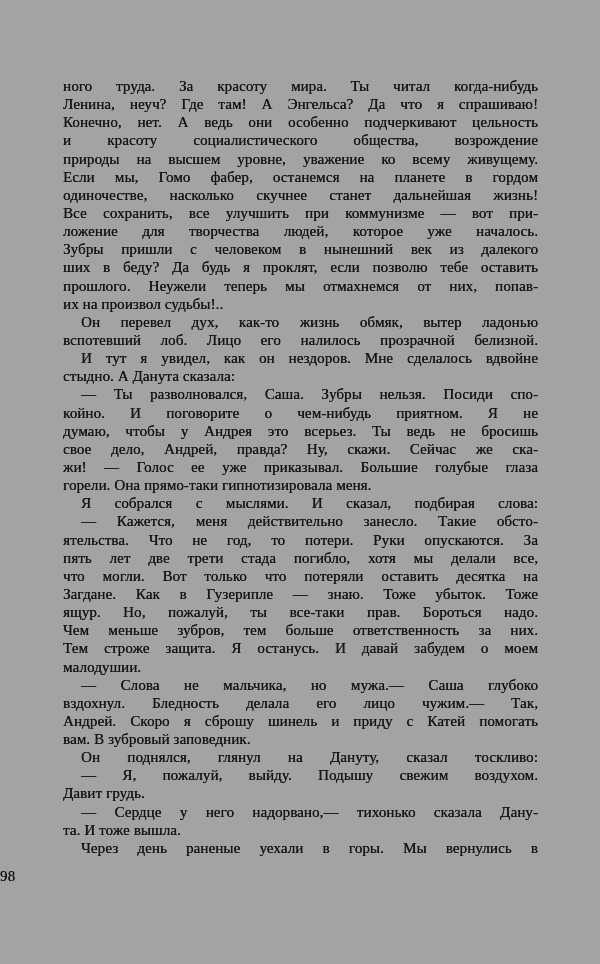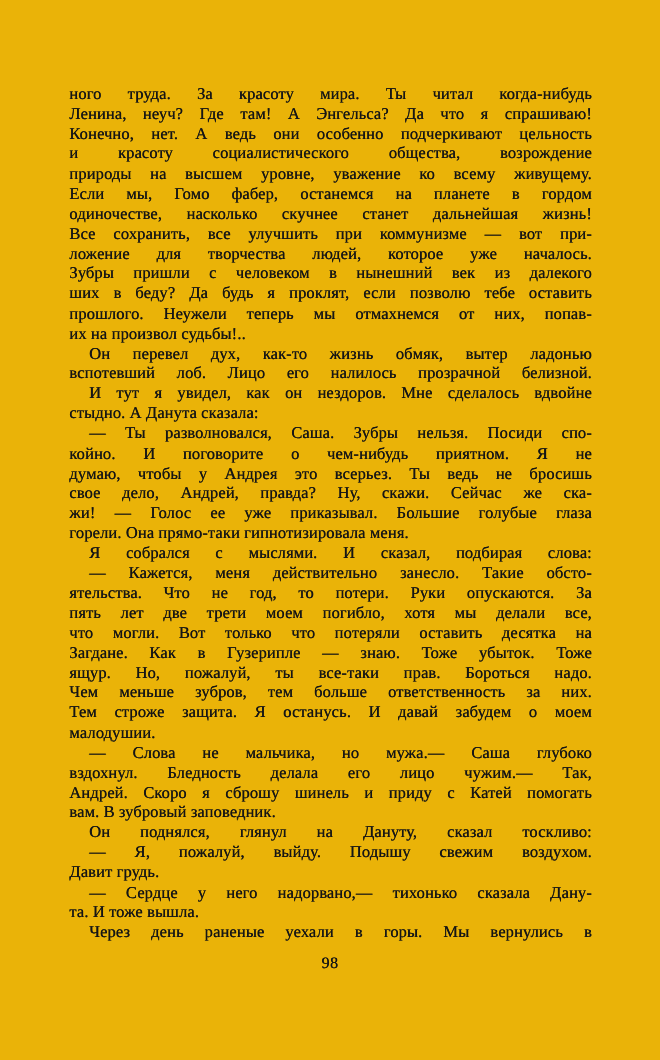--- a/index.html
+++ b/index.html
@@ -2,21 +2,21 @@
 <html lang="ru"><head>
 <meta charset="utf-8">
 <style>
   html, body { margin: 0; padding: 0; }
   body { background: #e9e9e9; }
   .page {
     position: relative;
     width: 600px;
     height: 964px;
     margin: 0 auto;
-    background: #eab308;
+    background: #a3a3a3;
     font-family: "Liberation Serif", "DejaVu Serif", serif;
     color: #161616;
     overflow: hidden;
   }
   .text-block {
     position: absolute;
     left: 63px;
     top: 77px;
     width: 475px;
     font-size: 15px;
@@ -32,21 +32,20 @@
   .line.endline {
     text-align: left;
     text-align-last: left;
   }
   .line.indent { text-indent: 18px; }
   .page-number {
     position: absolute;
     left: 0;
     top: 868px;
     width: 600px;
-    text-align: center;
     font-size: 14.5px;
     letter-spacing: 0.5px;
     text-shadow: 0.25px 0 0 currentColor;
   }
 </style>
 </head>
 <body>
 
 <div class="page">
   <div class="text-block">
@@ -69,21 +68,21 @@
       <div class="line endline">стыдно. А Данута сказала:</div>
       <div class="line indent">— Ты разволновался, Саша. Зубры нельзя. Посиди спо-</div>
       <div class="line">койно. И поговорите о чем-нибудь приятном. Я не</div>
       <div class="line">думаю, чтобы у Андрея это всерьез. Ты ведь не бросишь</div>
       <div class="line">свое дело, Андрей, правда? Ну, скажи. Сейчас же ска-</div>
       <div class="line">жи! — Голос ее уже приказывал. Большие голубые глаза</div>
       <div class="line endline">горели. Она прямо-таки гипнотизировала меня.</div>
       <div class="line indent">Я собрался с мыслями. И сказал, подбирая слова:</div>
       <div class="line indent">— Кажется, меня действительно занесло. Такие обсто-</div>
       <div class="line">ятельства. Что не год, то потери. Руки опускаются. За</div>
-      <div class="line">пять лет две трети моем погибло, хотя мы делали все,</div>
+      <div class="line">пять лет две трети стада погибло, хотя мы делали все,</div>
       <div class="line">что могли. Вот только что потеряли оставить десятка на</div>
       <div class="line">Загдане. Как в Гузерипле — знаю. Тоже убыток. Тоже</div>
       <div class="line">ящур. Но, пожалуй, ты все-таки прав. Бороться надо.</div>
       <div class="line">Чем меньше зубров, тем больше ответственность за них.</div>
       <div class="line">Тем строже защита. Я останусь. И давай забудем о моем</div>
       <div class="line endline">малодушии.</div>
       <div class="line indent">— Слова не мальчика, но мужа.— Саша глубоко</div>
       <div class="line">вздохнул. Бледность делала его лицо чужим.— Так,</div>
       <div class="line">Андрей. Скоро я сброшу шинель и приду с Катей помогать</div>
       <div class="line endline">вам. В зубровый заповедник.</div>

